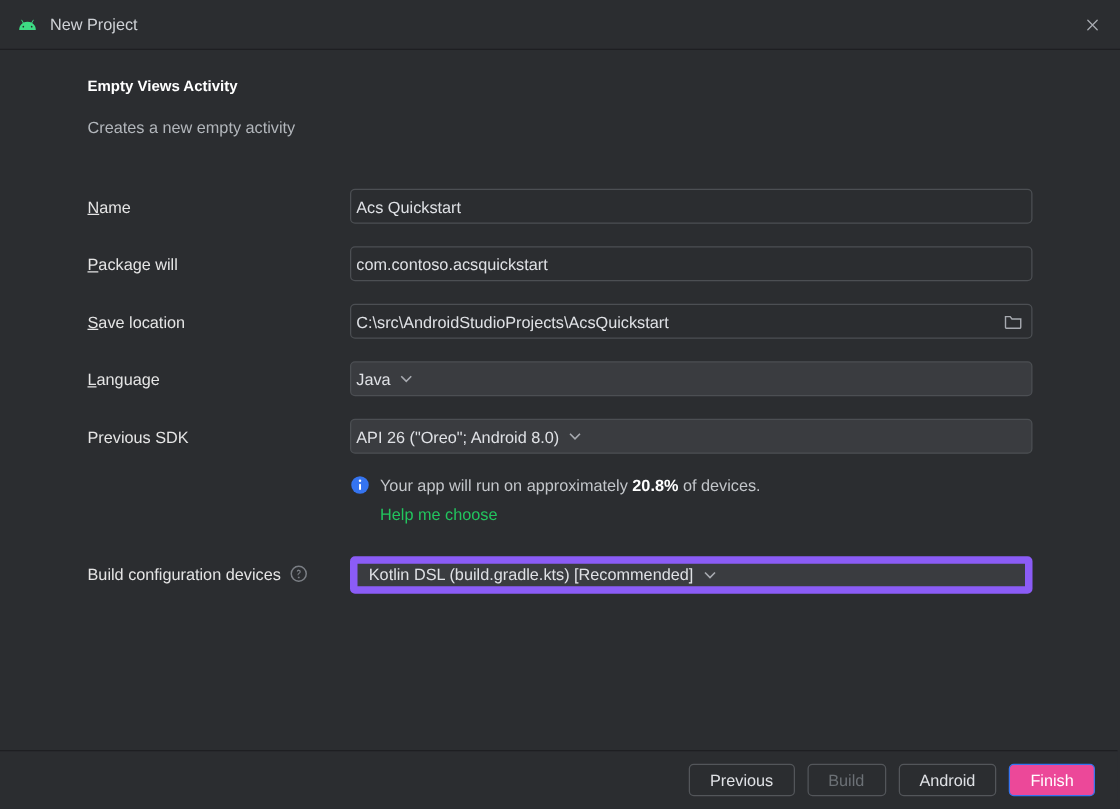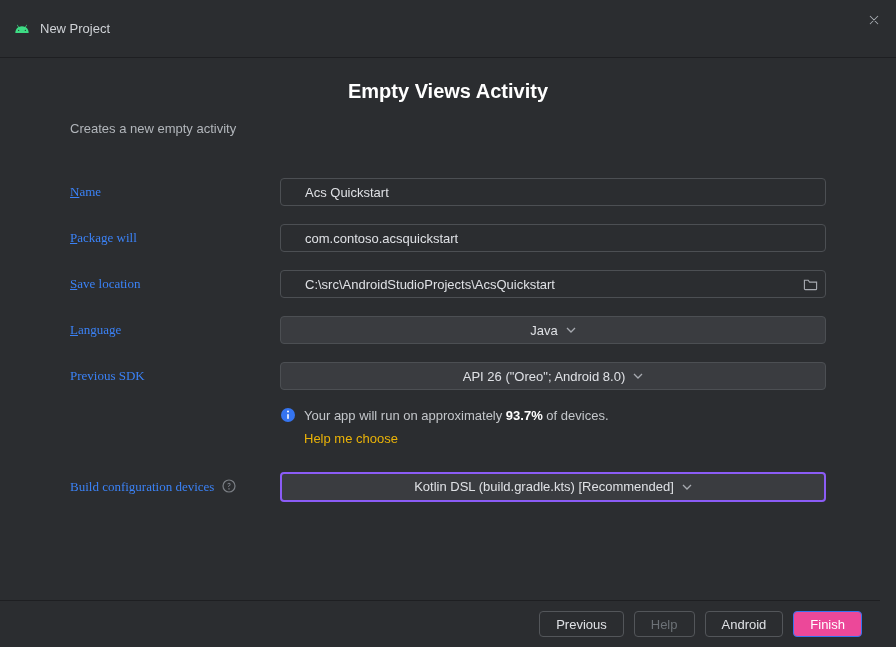--- a/index.html
+++ b/index.html
@@ -4,76 +4,75 @@
 <style>
   * { box-sizing: border-box; margin: 0; padding: 0; }
   html, body { width: 896px; height: 647px; overflow: hidden; }
   body {
     background: #2b2d30;
     font-family: -apple-system, "Segoe UI", Arial, sans-serif;
     font-size: 13px;
     color: #dfe1e5;
   }
   .titlebar {
-    height: 58px;
+    height: 40px;
     display: flex;
     align-items: center;
     padding: 0 14px;
     border-bottom: 1px solid #1e1f22;
     position: relative;
   }
   .titlebar .logo {
     width: 16px; height: 16px; margin-right: 10px;
     display: flex; align-items: center; justify-content: center;
   }
   .titlebar .title { color: #cfd2d6; }
   .titlebar .close {
     position: absolute; right: 14px; top: 12px;
     width: 16px; height: 16px; cursor: pointer;
     display:flex; align-items:center; justify-content:center;
   }
   .content {
     padding: 22px 70px 0 70px;
     height: 560px;
   }
-  .heading { font-size: 20px; font-weight: 600; color: #ffffff; margin-bottom: 18px; text-align: center; }
+  .heading { font-size: 12px; font-weight: 600; color: #ffffff; margin-bottom: 18px; }
   .description { color: #b2b6bb; margin-bottom: 42px; }
   .form-row {
     display: flex;
     align-items: center;
     margin-bottom: 18px;
   }
   .form-label {
     width: 210px;
-    color: #3b82f6;
-    font-family: Liberation Serif, serif;
+    color: #e5e5e5;
   }
   .form-label .u { text-decoration: underline; }
   .form-control-wrap { flex: 1; position: relative; }
   .text-input, .select {
     width: 100%;
     height: 28px;
     background: #2b2d30;
     border: 1px solid #4c4f53;
     border-radius: 4px;
     color: #dfe1e5;
     font-family: inherit;
     font-size: 13px;
-    padding: 0 24px;
+    padding: 0 4px;
     outline: none;
   }
   .select {
     background: #3a3c40;
     display: flex;
     align-items: center;
-    justify-content: center;
+    justify-content: flex-start;
     cursor: pointer;
   }
   .select.focused {
-    border: 2px solid #8b5cf6;
+    border: 6px solid #8b5cf6;
     padding: 0 9px;
     height: 30px;
   }
   .chev { width: 10px; height: 10px; flex: 0 0 auto; margin-left: 8px; }
   .folder-icon {
     position: absolute;
     right: 8px; top: 6px;
     width: 16px; height: 16px;
     display:flex; align-items:center; justify-content:center;
     cursor: pointer;
@@ -84,27 +83,27 @@
     margin-left: 210px;
     margin-top: -2px;
     margin-bottom: 22px;
     gap: 8px;
   }
   .info-icon {
     width: 16px; height: 16px; flex: 0 0 auto; margin-top: 1px;
   }
   .info-text { color: #c3c6ca; line-height: 1.6; }
   .info-text b { color: #ffffff; font-weight: 600; }
-  .help-link { color: #eab308; cursor: pointer; display: inline-block; margin-top: 2px; }
+  .help-link { color: #22c55e; cursor: pointer; display: inline-block; margin-top: 2px; }
   .help-circ {
     width: 14px; height: 14px; vertical-align: -2px; margin-left: 4px;
   }
   .footer {
     position: absolute;
-    bottom: 0; left: 0; right: 16px;
+    bottom: 0; left: 0; right: 2px;
     height: 47px;
     border-top: 1px solid #1e1f22;
     display: flex;
     align-items: center;
     justify-content: flex-end;
     gap: 10px;
     padding-right: 18px;
     background: #2b2d30;
   }
   .btn {
@@ -200,21 +199,21 @@
 
   <div class="info-row">
     <span class="info-icon">
       <svg viewBox="0 0 16 16" width="16" height="16">
           <circle cx="8" cy="8" r="7" fill="#3574f0"></circle>
           <rect x="7.2" y="7" width="1.6" height="5" rx="0.8" fill="#fff"></rect>
           <circle cx="8" cy="4.6" r="1" fill="#fff"></circle>
         </svg>
     </span>
     <div class="info-text">
-      <span>Your app will run on approximately </span><b>93.7%</b><span> of devices.</span><br>
+      <span>Your app will run on approximately </span><b>20.8%</b><span> of devices.</span><br>
       <span class="help-link">Help me choose</span>
     </div>
   </div>
 
   <div class="form-row">
     <div class="form-label">
       <span>Build configuration devices</span>
       <svg class="help-circ" viewBox="0 0 14 14">
           <circle cx="7" cy="7" r="6" fill="none" stroke="#7a7e84" stroke-width="1.2"></circle>
           <path fill="#7a7e84" d="M5.4 5.2a1.6 1.6 0 013.2.2c0 .9-.7 1.2-1.2 1.6-.4.3-.6.6-.6 1.1H6c0-.9.4-1.3.9-1.7.4-.3.8-.5.8-1 0-.4-.3-.7-.8-.7s-.8.3-.9.7zM6.3 10.5h1.4v-1.2H6.3z"></path>
@@ -227,16 +226,16 @@
             <path fill="none" stroke="#a7aab0" stroke-width="1.3" d="M1 3l4 4 4-4"></path>
           </svg>
       </div>
     </div>
   </div>
 
 </div>
 
 <div class="footer">
   <button class="btn">Previous</button>
-  <button class="btn disabled">Help</button>
+  <button class="btn disabled">Build</button>
   <button class="btn">Android</button>
   <button class="btn primary">Finish</button>
 </div>
 
 </body></html>

